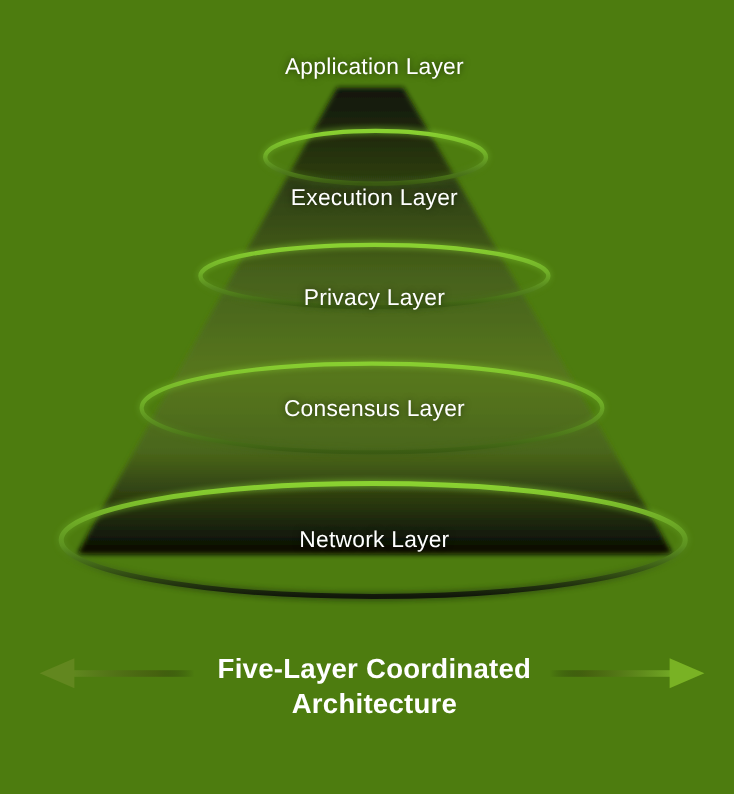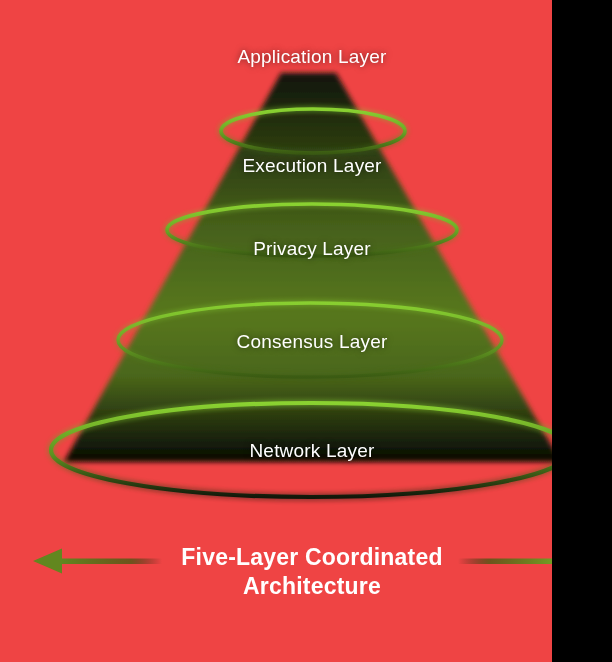--- a/index.html
+++ b/index.html
@@ -2,23 +2,23 @@
 <html><head>
 <meta charset="utf-8">
 <style>
   html, body {
     margin: 0;
     padding: 0;
     background: #000;
   }
   .canvas {
     position: relative;
-    width: 552px;
+    width: 612px;
     height: 662px;
-    background: #ef4444;
+    background: #4d7c0f;
     overflow: hidden;
     font-family: "Liberation Sans", sans-serif;
   }
   .diagram-svg {
     position: absolute;
     left: 0;
     top: 0;
   }
   .layer-label {
     position: absolute;

